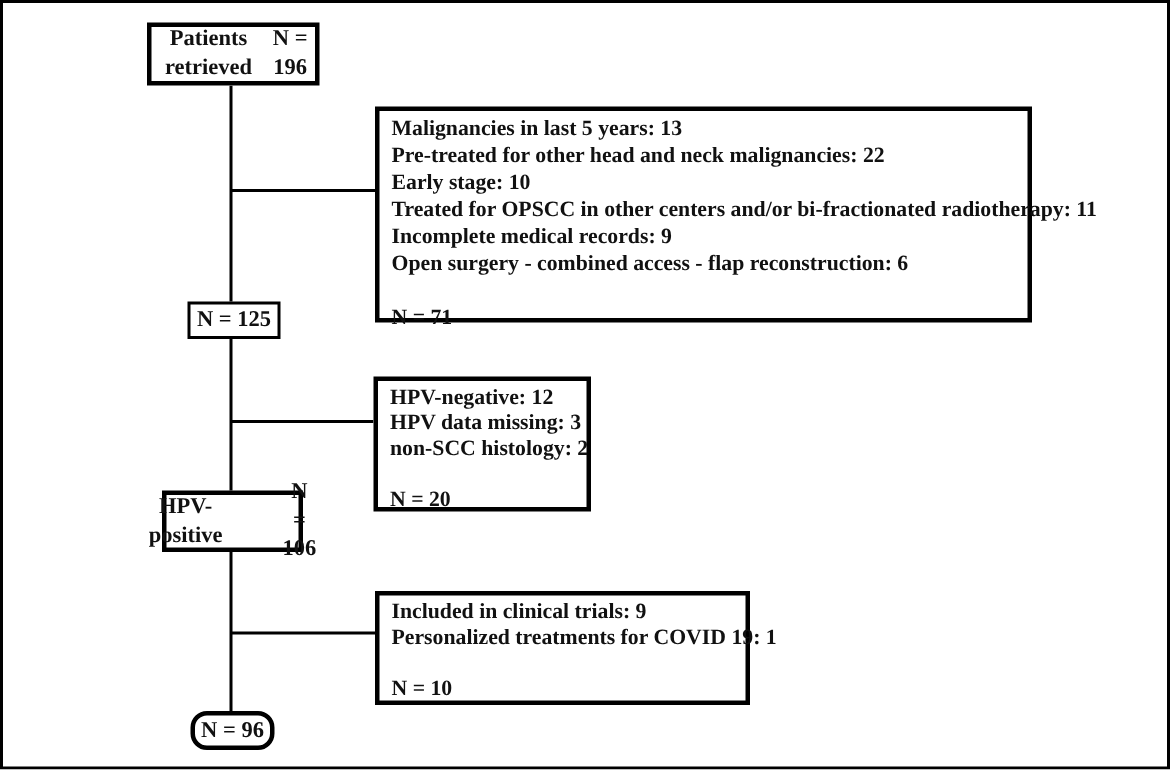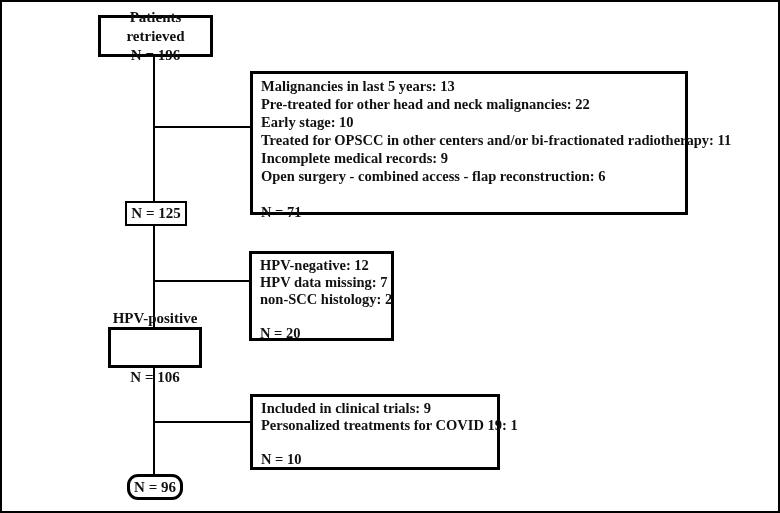--- a/index.html
+++ b/index.html
@@ -17,21 +17,21 @@
     font-family: "Liberation Serif", "DejaVu Serif", serif;
     color: #111111;
     overflow: hidden;
   }
   .node {
     position: absolute;
     box-sizing: border-box;
     background: #ffffff;
     border: 3px solid #000000;
     display: flex;
-    flex-direction: column;
+    flex-direction: row;
     align-items: center;
     justify-content: center;
     text-align: center;
     font-size: 15px;
     font-weight: 600;
     line-height: 19px;
     z-index: 2;
   }
   .exclusion-box {
     position: absolute;
@@ -106,21 +106,21 @@
           <div class="line">Open surgery - combined access - flap reconstruction: 6</div>
         </div>
       <div class="total">N = 71</div>
     </div>
   </div>
 
   <div id="excl-2" class="exclusion-box compact">
     <div class="inner">
       <div>
           <div class="line">HPV-negative: 12</div>
-          <div class="line">HPV data missing: 7</div>
+          <div class="line">HPV data missing: 3</div>
           <div class="line">non-SCC histology: 2</div>
         </div>
       <div class="total">N = 20</div>
     </div>
   </div>
 
   <div id="excl-3" class="exclusion-box compact">
     <div class="inner">
       <div>
           <div class="line">Included in clinical trials: 9</div>

